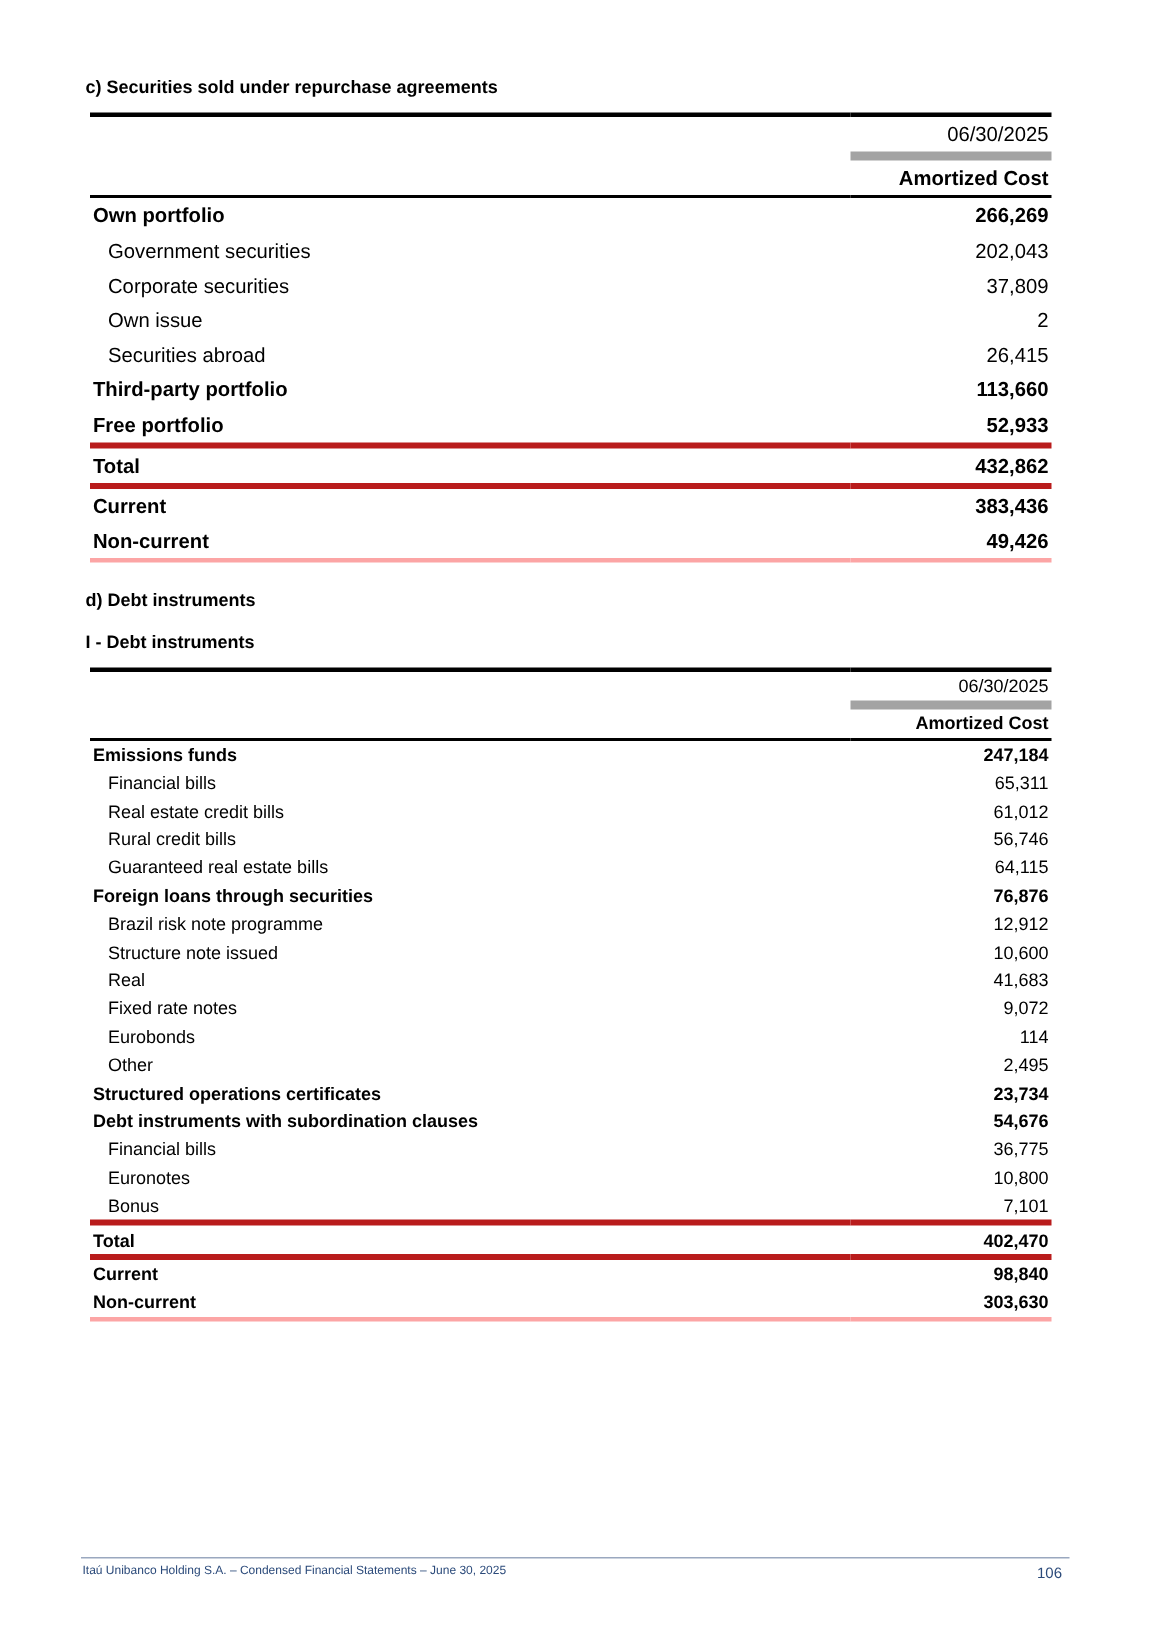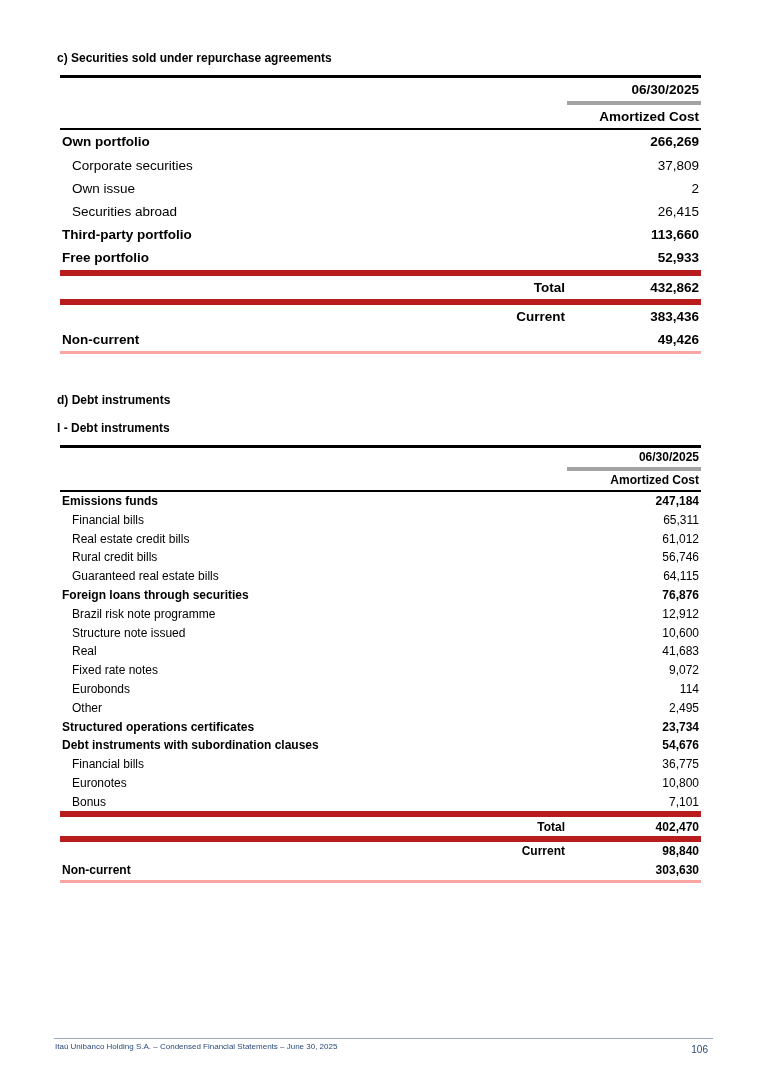--- a/index.html
+++ b/index.html
@@ -9,24 +9,24 @@
   }
   .sec-title { position: absolute; left: 57px; font-size: 12px; font-weight: bold; }
   table.fin { position: absolute; left: 60px; width: 641px; border-collapse: collapse; }
   table.fin td { padding: 0 2px; white-space: nowrap; }
   .t1 td { font-size: 13.5px; height: 23.2px; }
   .t2 td { font-size: 12px; height: 18.8px; }
   td.val { text-align: right; width: 130px; }
   td.label.bold, td.val.bold { font-weight: bold; }
   td.label.indent { padding-left: 12px; }
   tr.top-rule td { border-top: 3px solid #000; height: 0; padding: 0; }
-  tr.hdr-date td.val { font-weight: bold; border-bottom: 4px solid #a3a3a3; }
+  tr.hdr-date td.val { font-weight: normal; border-bottom: 6px solid #a3a3a3; }
   tr.hdr-col td { border-bottom: 2px solid #000; }
   tr.hdr-col td.val { font-weight: bold; }
-  tr.rule-above td { border-top: 6px solid #b91c1c; text-align: right; }
+  tr.rule-above td { border-top: 4px solid #b91c1c; }
   tr.last td { border-bottom: 3px solid #fca5a5; }
   .footer-line { position: absolute; left: 54px; top: 1038px; width: 659px; height: 1px; background: #9aa8bf; }
   .footer-text { position: absolute; left: 55px; top: 1042px; font-size: 8px; color: #2b4a7a; }
   .footer-page { position: absolute; right: 58px; top: 1044px; font-size: 10px; color: #2b4a7a; }
 </style>
 </head>
 <body>
 
 <div class="sec-title" style="top:51px;">c) Securities sold under repurchase agreements</div>
 
@@ -39,20 +39,24 @@
         <td></td>
         <td class="val">06/30/2025</td>
       </tr>
   <tr class="hdr-col">
         <td></td>
         <td class="val">Amortized Cost</td>
       </tr>
   <tr>
         <td class="label bold">Own portfolio</td>
         <td class="val bold">266,269</td>
+      </tr>
+  <tr>
+        <td class="label indent">Government securities</td>
+        <td class="val">202,043</td>
       </tr>
   <tr>
         <td class="label indent">Corporate securities</td>
         <td class="val">37,809</td>
       </tr>
   <tr>
         <td class="label indent">Own issue</td>
         <td class="val">2</td>
       </tr>
   <tr>

